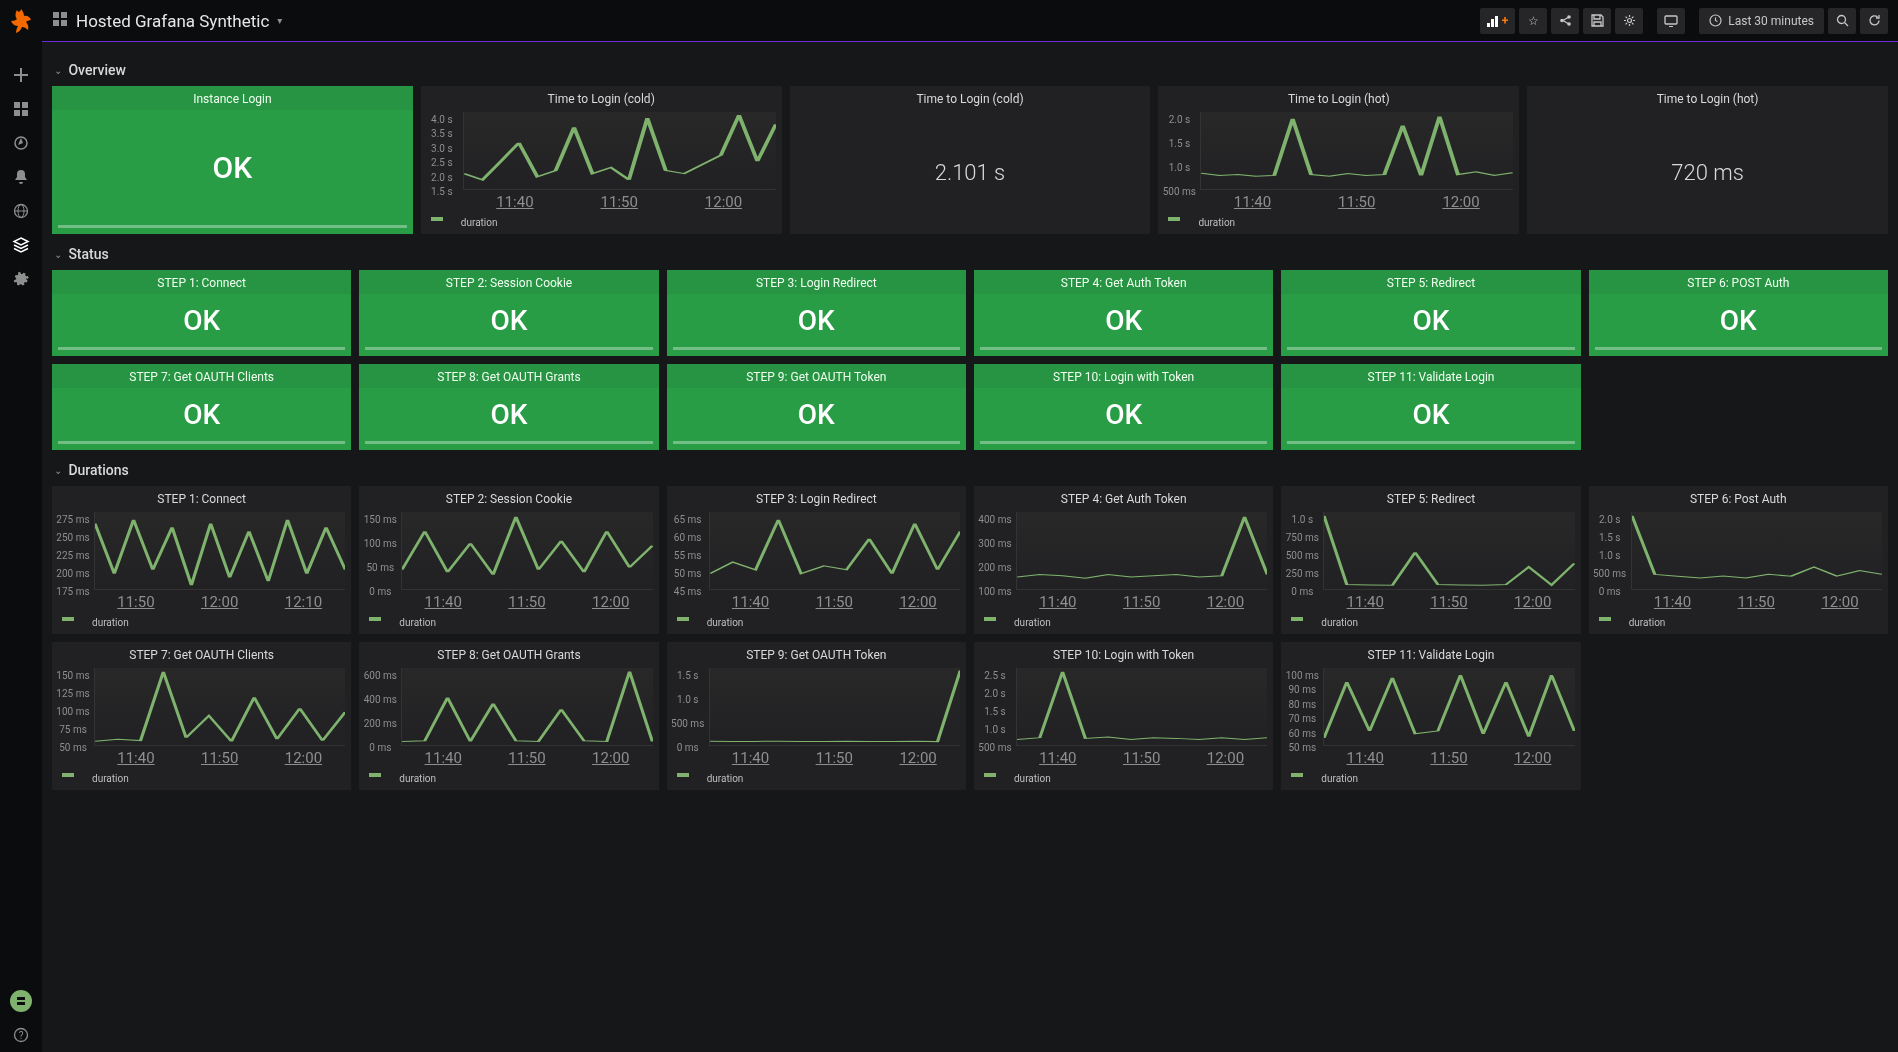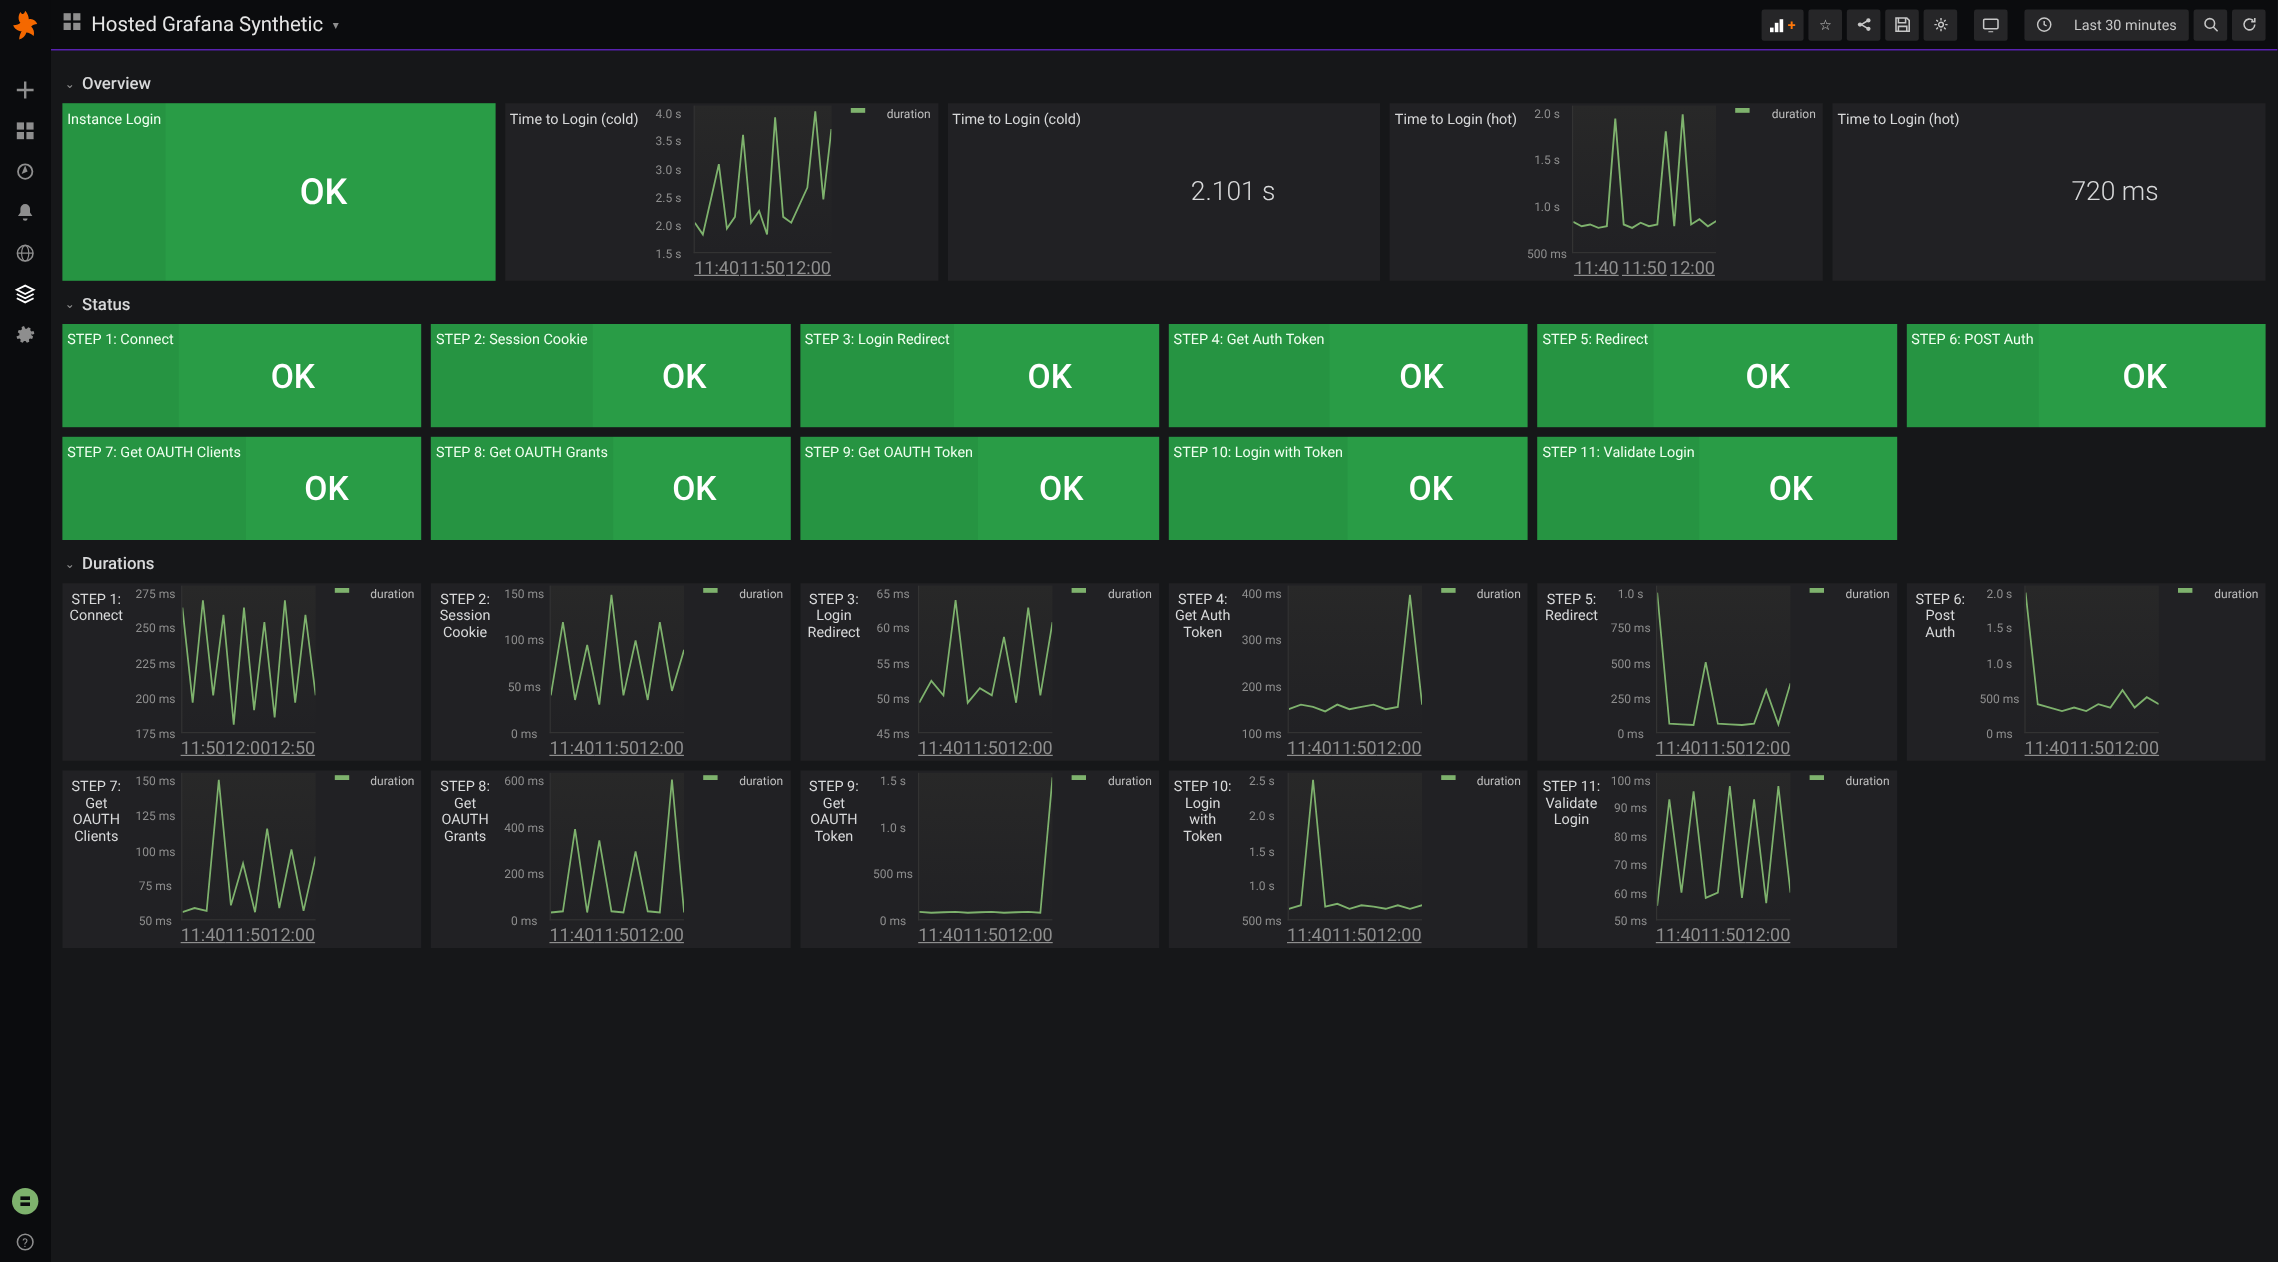--- a/index.html
+++ b/index.html
@@ -27,36 +27,36 @@
 }
 .topbar-title { display: flex; align-items: center; gap: 8px; font-size: 17px; color: #e6e6e6; }
 .topbar-title .grid-icon { color: #8e8e8e; }
 .topbar-right { margin-left: auto; display: flex; align-items: center; gap: 4px; }
 .tb-btn {
   background: #262628; color: #c7c7c7;
   height: 26px; min-width: 28px; padding: 0 7px;
   display: flex; align-items: center; justify-content: center;
   border-radius: 2px; cursor: pointer; font-size: 12px;
 }
-.tb-btn.wide { padding: 0 10px; gap: 18px; }
+.tb-btn.wide { padding: 0 10px; gap: 6px; }
 .tb-btn.new {color:#fff;}
 .tb-btn.new .plus{color:#ff780a;font-weight:bold;margin-left:1px;}
 .main { margin-left: 42px; padding: 8px 10px 20px 10px; }
 .section { margin-top: 6px; }
 .section-header {
   display: flex; align-items: center; gap: 6px;
   font-size: 14px; font-weight: 500; color: #d8d9da;
   padding: 6px 0 4px 2px; cursor: pointer;
 }
 .chev { font-size: 10px; color: #8e8e8e; }
 .panel-row { display: flex; gap: 8px; flex-wrap: wrap; margin-top: 4px;}
 .panel {
   background: #212124; border-radius: 0px;
   position: relative;
-  display: flex; flex-direction: row;
+  display: flex; flex-direction: column;
 }
 .panel-title {
   text-align: center; font-size: 12px; color: #d8d9da;
   padding: 6px 4px 4px 4px; font-weight: 400;
 }
 .panel.ok { background: #299c46; }
 .panel.ok .panel-title { color: #f0fff0; background: rgba(0,0,0,0.05);}
 .ok-body {
   flex: 1; display: flex; align-items: center; justify-content: center;
   color: #ffffff; font-size: 30px; font-weight: 500;
@@ -401,21 +401,21 @@
             </div>
       <div class="plot-wrap">
         <div class="plot">
                 <svg class="spark" viewBox="0 0 100 100" preserveAspectRatio="none">
                   <polyline points="0.0,15.0 7.7,80.0 15.4,10.0 23.1,75.0 30.8,20.0 38.5,95.0 46.2,15.0 53.8,85.0 61.5,25.0 69.2,90.0 76.9,10.0 84.6,80.0 92.3,20.0 100.0,75.0"></polyline>
                 </svg>
               </div>
         <div class="x-axis">
                 <div>11:50</div>
                 <div>12:00</div>
-                <div>12:50</div>
+                <div>12:10</div>
               </div>
       </div>
     </div>
     <div class="legend">
             <div class="legend-swatch"></div>
             <span>duration</span>
           </div>
   </div>
         <div class="panel dur-panel">
     <div class="panel-title">STEP 2: Session Cookie</div>

